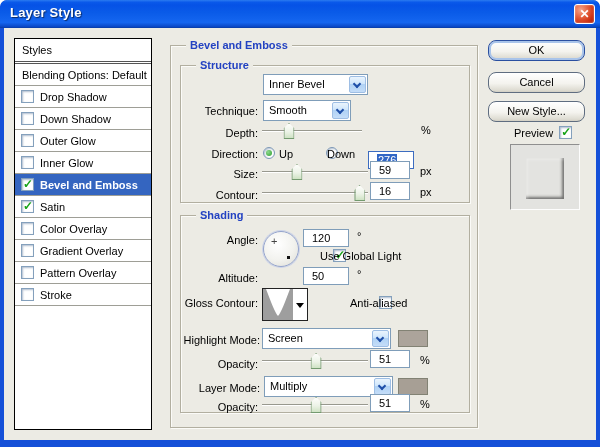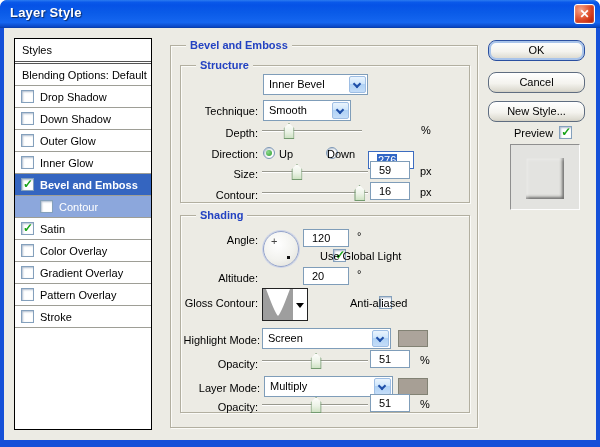--- a/index.html
+++ b/index.html
@@ -127,24 +127,20 @@
           <span>Outer Glow</span>
         </div>
         <div class="srow">
           <span class="cb"></span>
           <span>Inner Glow</span>
         </div>
         <div class="srow selected">
           <span class="cb on"></span>
           <span>Bevel and Emboss</span>
         </div>
-        <div class="srow sub">
-          <span class="cb"></span>
-          <span>Contour</span>
-        </div>
         <div class="srow">
           <span class="cb on"></span>
           <span>Satin</span>
         </div>
         <div class="srow">
           <span class="cb"></span>
           <span>Color Overlay</span>
         </div>
         <div class="srow">
           <span class="cb"></span>
@@ -232,21 +228,21 @@
   <div class="abs field" style="left:303px; top:229px; width:46px;">
     <span>120</span>
   </div>
   <span class="abs unit" style="left:357px; top:230px;">°</span>
 
   <span class="abs cb on" style="left:303px; top:249px;"></span>
   <span class="abs" style="left:320px; top:250px;text-align:center;">Use Global Light</span>
 
   <span class="abs lbl" style="left:150px; top:272px; width:108px;">Altitude:</span>
   <div class="abs field" style="left:303px; top:267px; width:46px;">
-    <span>20</span>
+    <span>50</span>
   </div>
   <span class="abs unit" style="left:357px; top:268px;">°</span>
 
   <span class="abs lbl" style="left:140px; top:297px; width:118px;">Gloss Contour:</span>
   <div class="abs contour" style="left:262px; top:288px;">
     <span class="cthumb">
       <svg width="30" height="31" viewBox="0 0 30 31">
           <rect width="30" height="31" fill="#9e9e9e"></rect>
           <path d="M3,0 C8,13 12,24 15,27 C18,24 22,13 27,0 Z" fill="#ffffff"></path>
         </svg>

